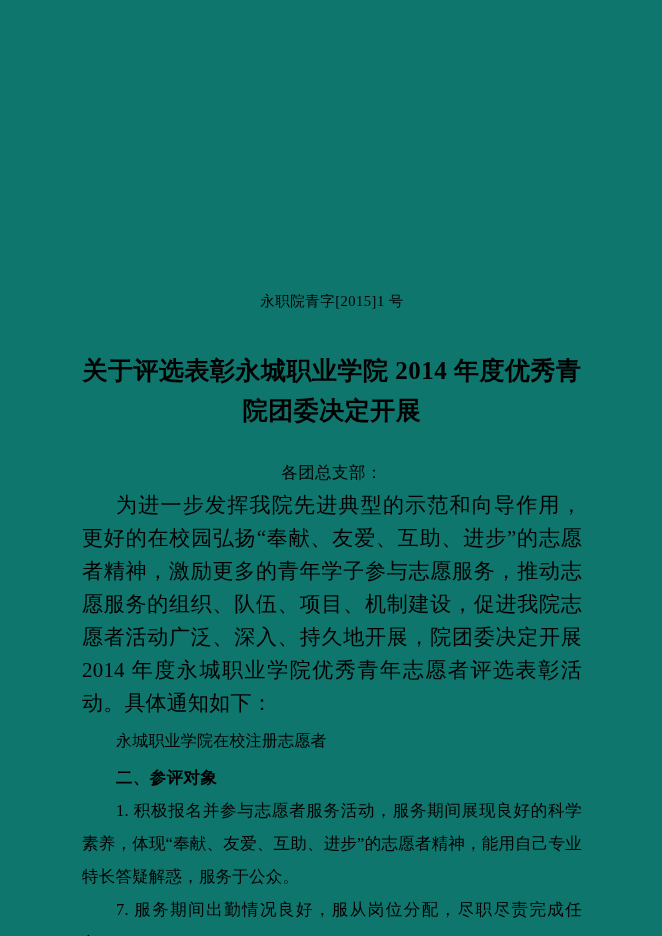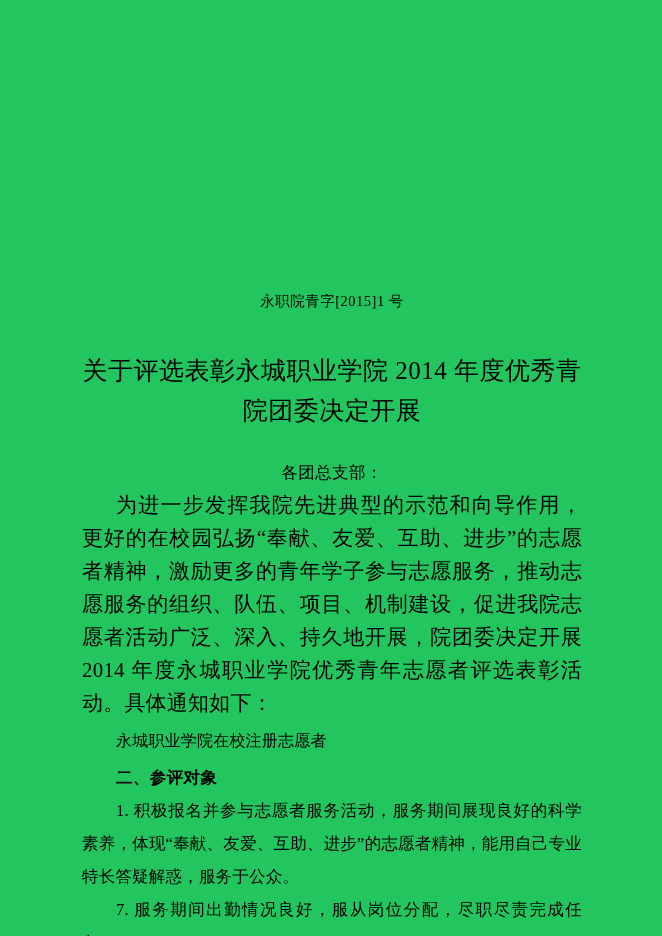--- a/index.html
+++ b/index.html
@@ -14,39 +14,39 @@
     color: #000000;
     position: relative;
     overflow: hidden;
   }
   .page {
     position: absolute;
     left: 0;
     top: 0;
     width: 662px;
     height: 936px;
-    background: #22c55e;
+    background: #0f766e;
   }
   .content {
     position: absolute;
     left: 82px;
     top: 0;
     width: 500px;
   }
 
   .doc-number {
     text-align: center;
     font-size: 14.5px;
     letter-spacing: 0.5px;
     margin-top: 292px;
   }
 
   .doc-title {
     text-align: center;
-    font-weight: normal;
+    font-weight: bold;
     font-size: 25px;
     line-height: 40px;
     margin-top: 40px;
     letter-spacing: 0.5px;
   }
 
   .salutation {
     font-size: 16.5px;
     margin-top: 26px;
     line-height: 32px;

